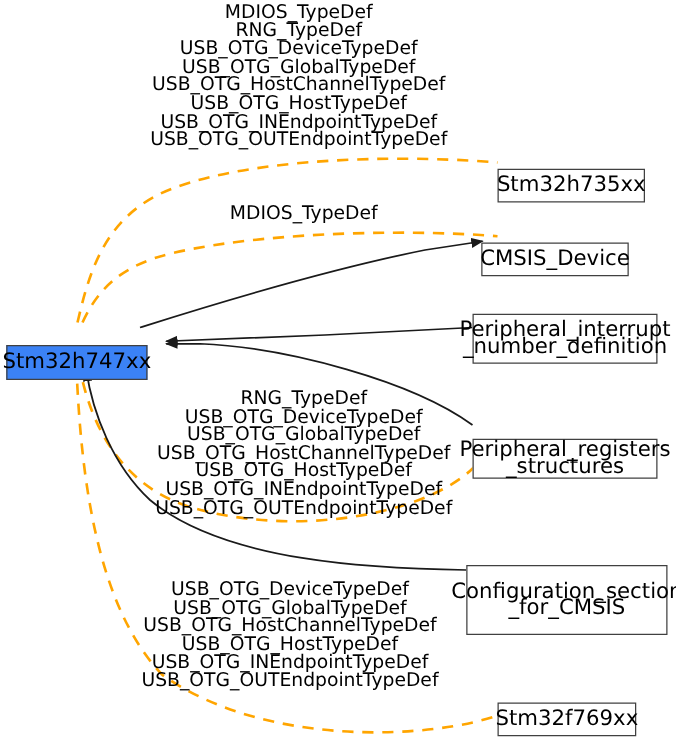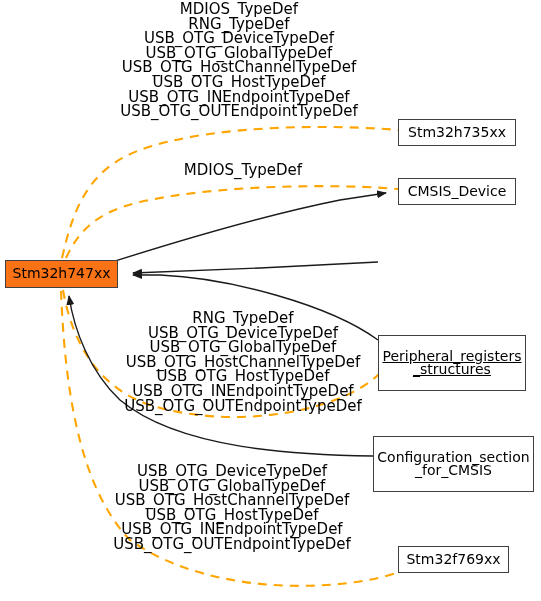--- a/index.html
+++ b/index.html
@@ -22,31 +22,32 @@
     width: 541px;
     height: 601px;
     pointer-events: none;
   }
   .node {
     position: absolute;
     box-sizing: border-box;
     border: 1px solid #404040;
     background: #ffffff;
     color: #000000;
-    font-size: 14px;
+    font-size: 17px;
     line-height: 13.5px;
     text-align: center;
     display: flex;
     align-items: center;
     justify-content: center;
     white-space: pre;
     letter-spacing: 0px;
+    margin-top: 16px;
   }
   .node.highlight {
-    background: #f97316;
+    background: #3b82f6;
     border: 1px solid #404040;
   }
   .edge-label {
     position: absolute;
     font-size: 15px;
     line-height: 14.6px;
     color: #000000;
     text-align: center;
     white-space: pre;
     transform: translateX(-50%);
@@ -78,24 +79,26 @@
 
     <path d="M378,340 C330,305 230,278 160,275 L133,275" fill="none" stroke="#1a1a1a" stroke-width="1.4" marker-end="url(#arrow-black)"></path>
 
     <path d="M373,456 C300,455 180,450 120,400 C90,372 74,330 69,296" fill="none" stroke="#1a1a1a" stroke-width="1.4" marker-end="url(#arrow-black)"></path>
   </svg>
 
   <div class="node highlight" style="left:5px; top:260px; width:113px; height:28px;">Stm32h747xx</div>
 
   <div class="node" style="left:398px; top:119px; width:118px; height:27px;">Stm32h735xx</div>
 
-  <div class="node" style="left:398px; top:178px; width:118px; height:27px;">CMSIS_Device</div>
+  <div class="node" style="left:385px; top:178px; width:118px; height:27px;">CMSIS_Device</div>
 
+  <div class="node" style="left:378px; top:235px; width:148px; height:40px;">Peripheral_interrupt
+_number_definition</div>
 
-  <div class="node" style="left:378px; top:335px; width:148px; height:56px;text-decoration:underline;">Peripheral_registers
+  <div class="node" style="left:378px; top:335px; width:148px; height:32px;">Peripheral_registers
 _structures</div>
 
   <div class="node" style="left:373px; top:436px; width:161px; height:56px;">Configuration_section
 _for_CMSIS</div>
 
   <div class="node" style="left:398px; top:546px; width:111px; height:27px;">Stm32f769xx</div>
 
   <div class="edge-label" style="left:239px; top:2px;">MDIOS_TypeDef
 RNG_TypeDef
 USB_OTG_DeviceTypeDef

